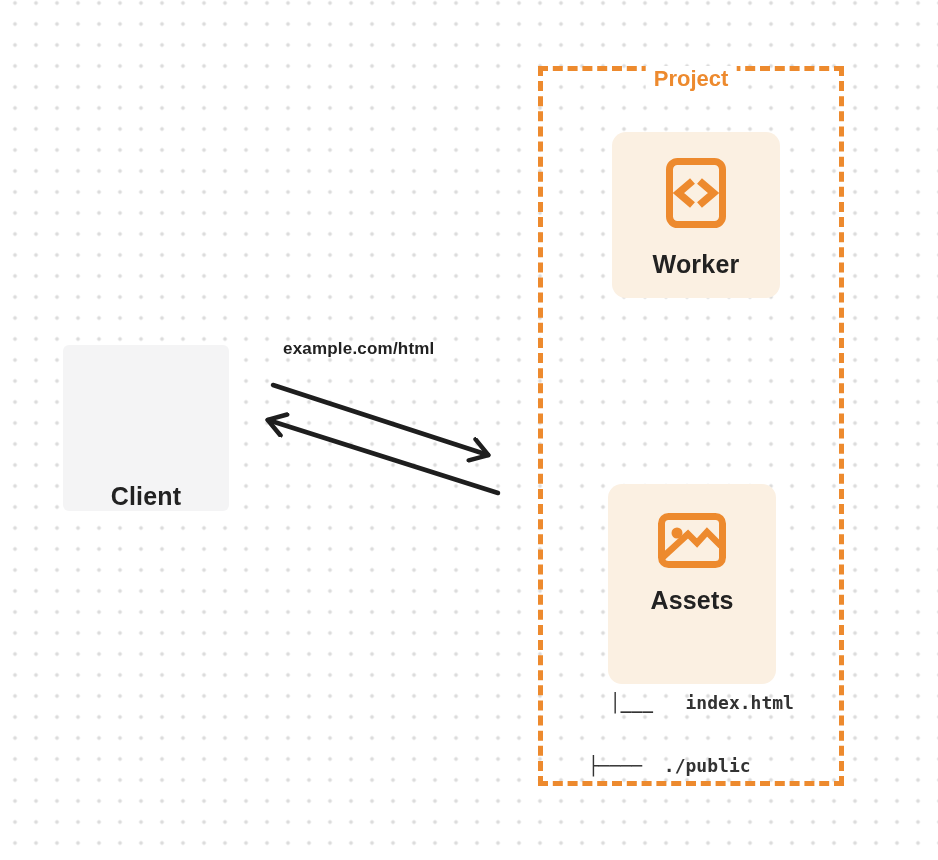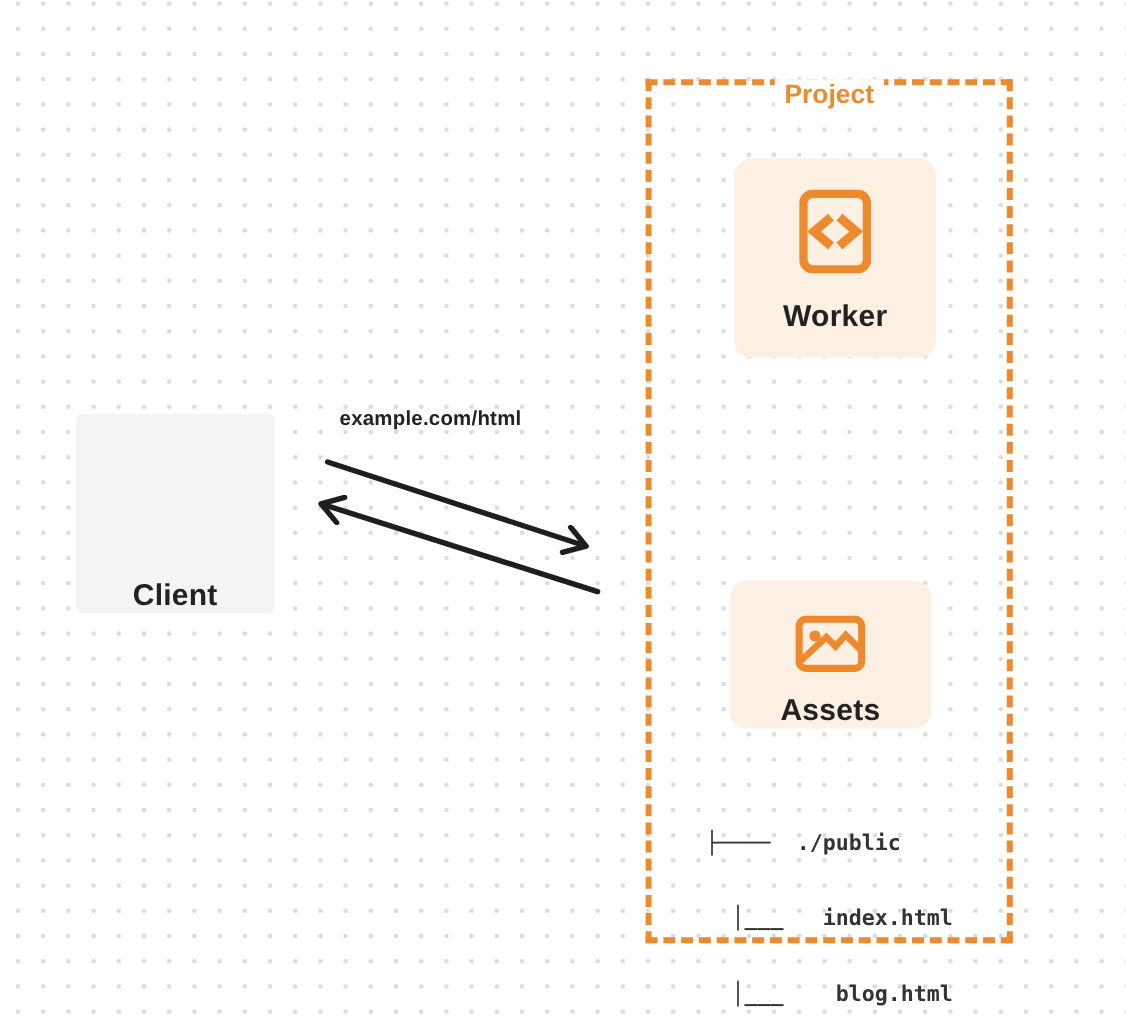--- a/index.html
+++ b/index.html
@@ -43,21 +43,21 @@
     background:var(--page-bg);padding:0 8px;
     font-size:22px;font-weight:700;color:var(--accent-orange);
     white-space:nowrap;
     margin-top:14px;
   }
   .card{
     position:absolute;border-radius:14px;background:var(--card-bg);
     display:flex;flex-direction:column;align-items:center;
   }
   .card.worker{left:612px;top:132px;width:168px;height:166px;}
-  .card.assets{left:608px;top:484px;width:168px;height:123px;}
+  .card.assets{left:608px;top:484px;width:168px;height:200px;}
   .card.worker .card-icon{margin-top:26px;}
   .card.assets .card-icon{margin-top:29px;}
   .card-label{
     font-size:25px;font-weight:700;color:var(--text-dark);letter-spacing:.2px;
     margin-top:22px;
   }
   .card.assets .card-label{margin-top:18px;}
   .file-tree{
     position:absolute;left:588px;top:650px;
     font-family:"DejaVu Sans Mono","Liberation Mono",monospace;
@@ -103,19 +103,18 @@
   <div class="card assets">
     <svg class="card-icon" width="68" height="55" viewBox="0 0 68 55" xmlns="http://www.w3.org/2000/svg">
       <path class="icon-stroke" d="M5 44 L30 21 L39 30 L49 19 L63 33" stroke-width="6.5" stroke-linejoin="miter"></path>
       <rect class="icon-stroke" x="3.5" y="3.5" width="61" height="48" rx="7" stroke-width="7"></rect>
       <circle cx="19" cy="20" r="5.5" fill="#ED8A2E"></circle>
     </svg>
     <div class="card-label">Assets</div>
   </div>
 
   <div class="file-tree">
+    <div>  │___   index.html</div>
     <div>├────  ./public</div>
-    <div>  │___   index.html</div>
-    <div>  │___    blog.html</div>
     
   </div>
 
 </div>
 
 </body></html>

